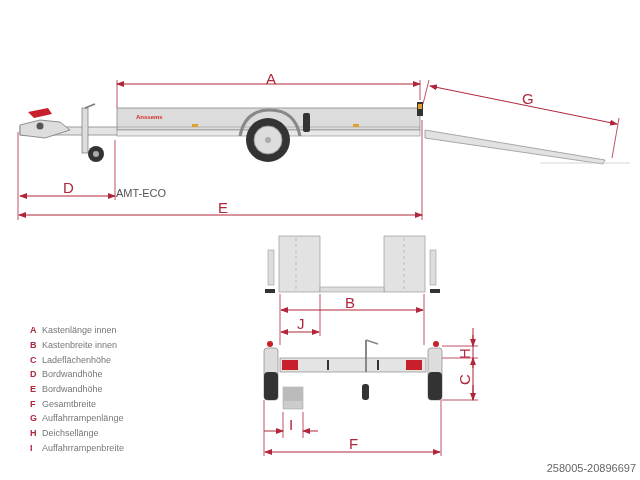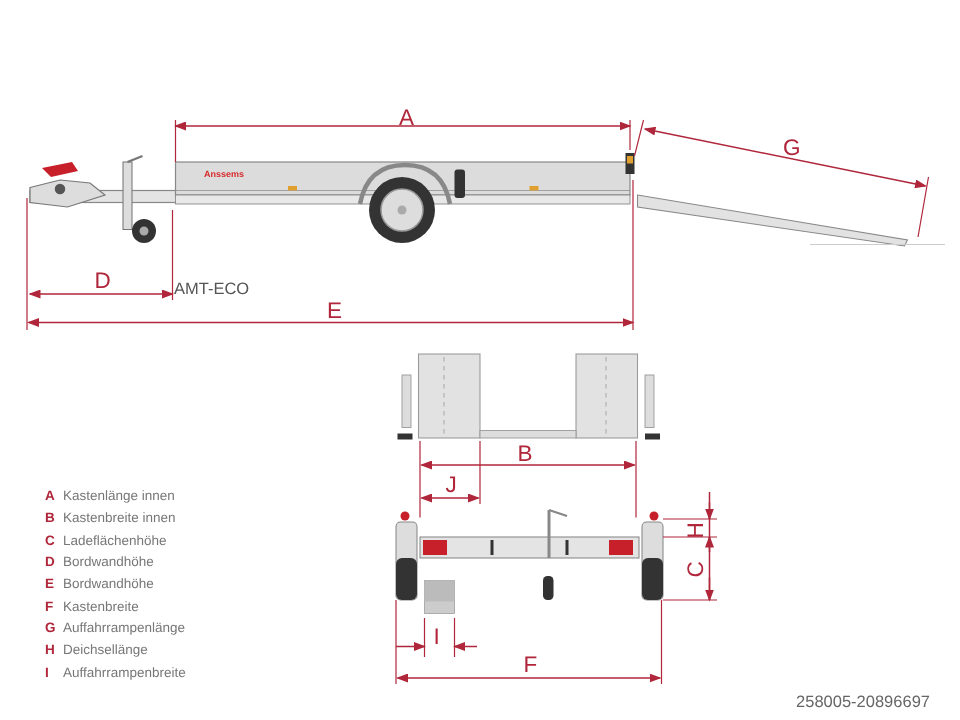--- a/index.html
+++ b/index.html
@@ -4,21 +4,21 @@
 <style>
   html,body{margin:0;padding:0;background:#fff;}
   body{width:640px;height:480px;position:relative;overflow:hidden;font-family:"Liberation Sans",sans-serif;}
   svg.draw{position:absolute;left:0;top:0;}
   .dimlbl{position:absolute;color:#b0263a;font-size:15px;font-family:"Liberation Sans",sans-serif;line-height:1;}
   .model{position:absolute;left:116px;top:187px;color:#555;font-size:11px;}
   .legend{position:absolute;left:30px;top:323px;}
   .leg-row{display:flex;align-items:center;height:14.7px;font-size:9px;}
   .leg-key{color:#b0263a;font-weight:bold;width:12px;}
   .leg-txt{color:#777;}
-  .ref{position:absolute;right:20px;top:462px;color:#666;font-size:11px;}
+  .ref{position:absolute;right:4px;top:462px;color:#666;font-size:11px;}
   .brand{position:absolute;left:136px;top:114px;color:#d62a2a;font-size:6px;font-weight:bold;}
 </style>
 </head>
 <body>
 
 <svg class="draw" width="640" height="480" viewBox="0 0 640 480">
   <defs>
     <marker id="ar" markerWidth="8" markerHeight="6" refX="7" refY="3" orient="auto">
         <path d="M0,0 L8,3 L0,6 z" fill="#b0263a"></path>
       </marker>
@@ -160,21 +160,21 @@
   <div class="leg-row">
       <span class="leg-key">D</span>
       <span class="leg-txt">Bordwandhöhe</span>
     </div>
   <div class="leg-row">
       <span class="leg-key">E</span>
       <span class="leg-txt">Bordwandhöhe</span>
     </div>
   <div class="leg-row">
       <span class="leg-key">F</span>
-      <span class="leg-txt">Kastenbreite</span>
+      <span class="leg-txt">Gesamtbreite</span>
     </div>
   <div class="leg-row">
       <span class="leg-key">G</span>
       <span class="leg-txt">Auffahrrampenlänge</span>
     </div>
   <div class="leg-row">
       <span class="leg-key">H</span>
       <span class="leg-txt">Deichsellänge</span>
     </div>
   <div class="leg-row">

